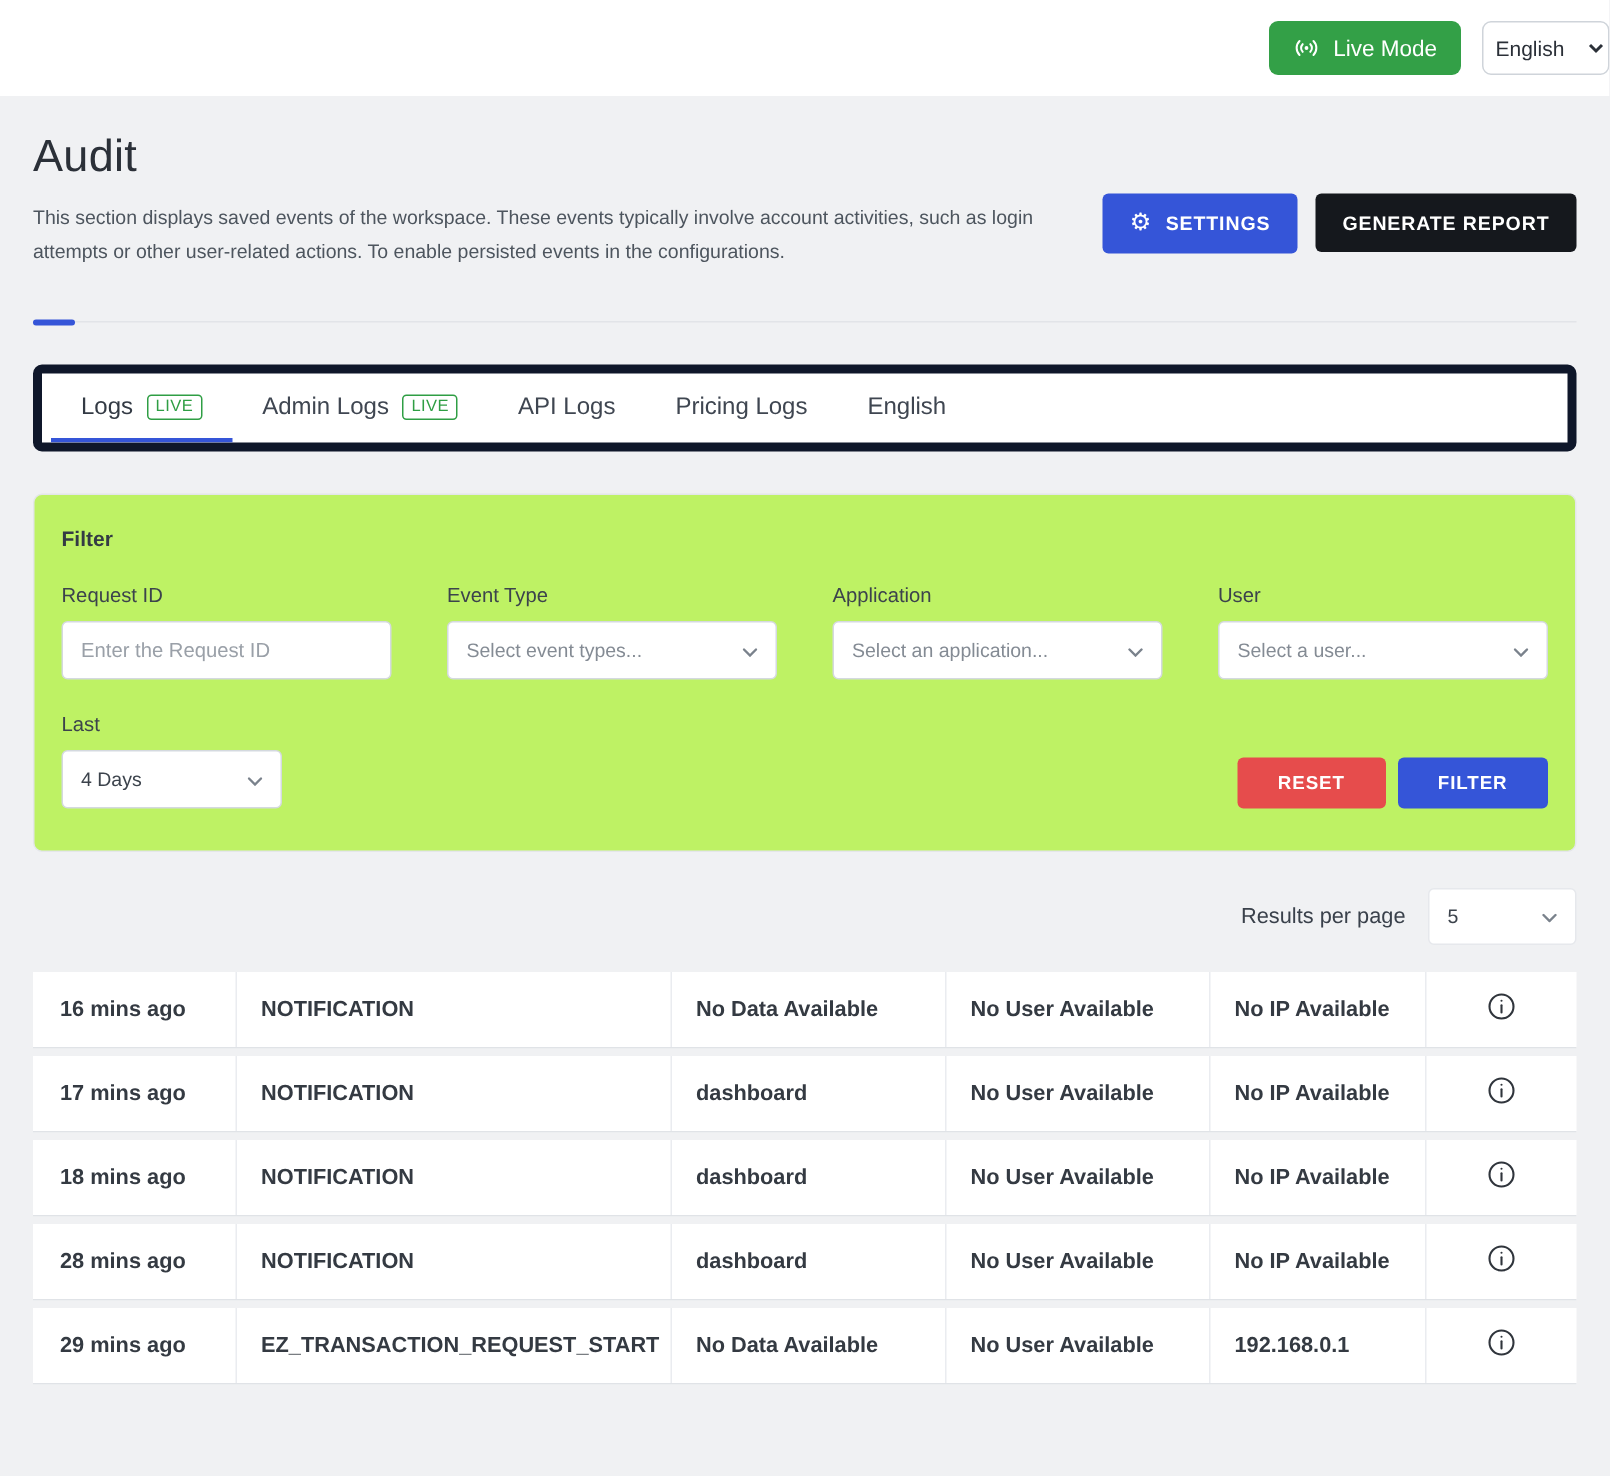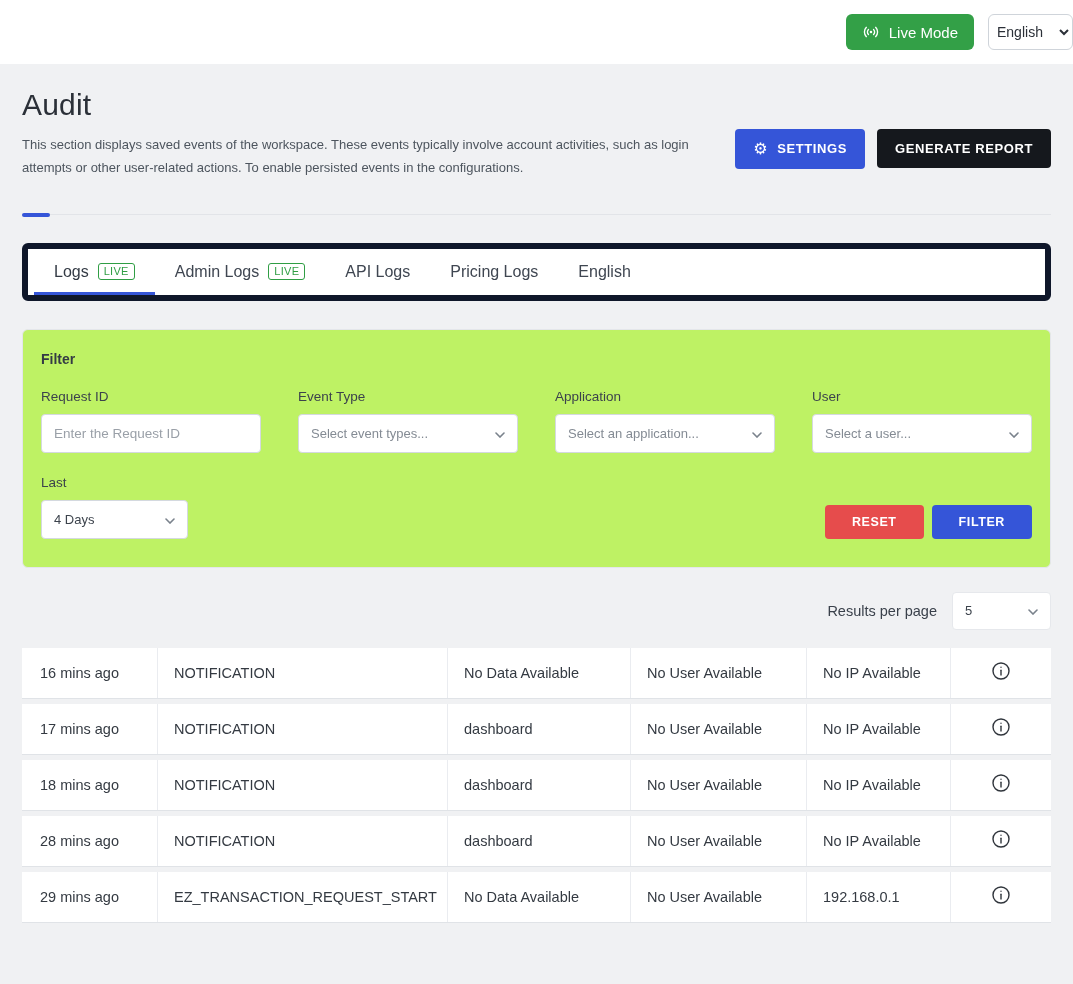--- a/index.html
+++ b/index.html
@@ -83,21 +83,21 @@
   .filter-actions { display: flex; gap: 8px; }
   .btn-sm { padding: 10px 27px; font-size: 12.5px; }
   .btn-reset  { background: #e64c4c; }
   .btn-filter { background: #3555d8; }
   
   .results-row { margin-top: 24px; display: flex; justify-content: flex-end; align-items: center; gap: 15px; }
   .results-label { font-size: 14.5px; color: #3a414b; }
   .results-select { width: 99px; background: #fff; border: 1px solid #e6e8ec; height: 38px; }
   
   .log-table { margin-top: 18px; }
-  .thead, .trow { display: grid; grid-template-columns: 135px 290px 183px 176px 144px auto; }
+  .thead, .trow { display: grid; grid-template-columns: 135px 290px 183px 176px 144px auto; font-weight: bold; }
   .thead {
     background: #edeff2; height: 39px; align-items: center;
     font-size: 13px; font-weight: 700; color: #3d434c; letter-spacing: .3px;
     border-radius: 4px 4px 0 0;
   }
   .thead > div { padding: 0 16px; }
   .thead > div:first-child { padding-left: 18px; }
   .trow {
     background: #fff; height: 51px; margin-top: 5px;
     border-bottom: 1px solid #e0e3e7; font-size: 14.5px; color: #343a42;

